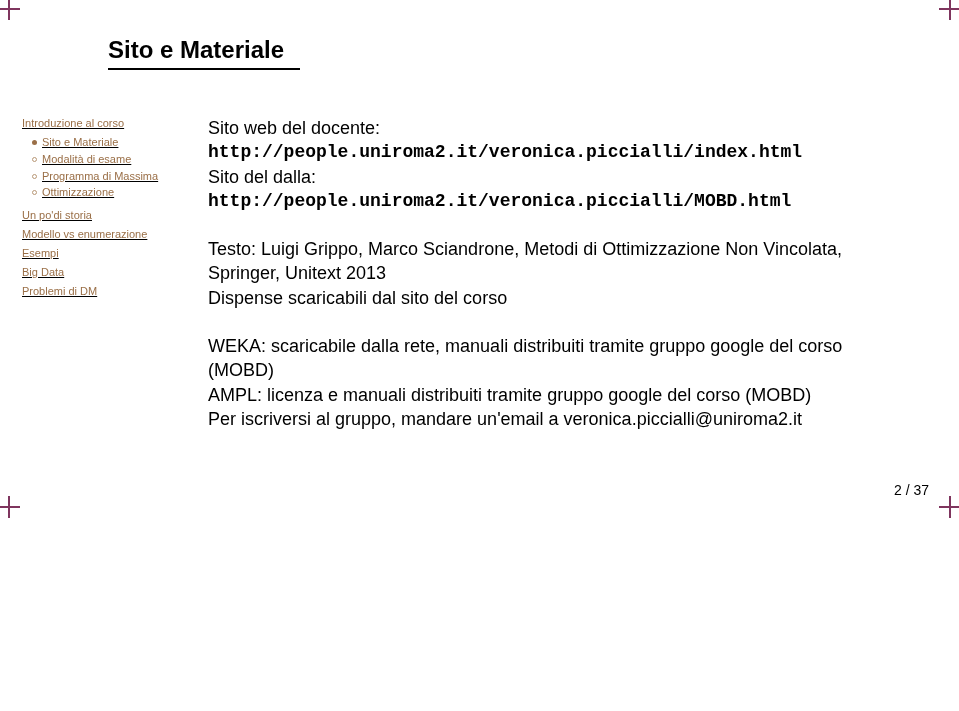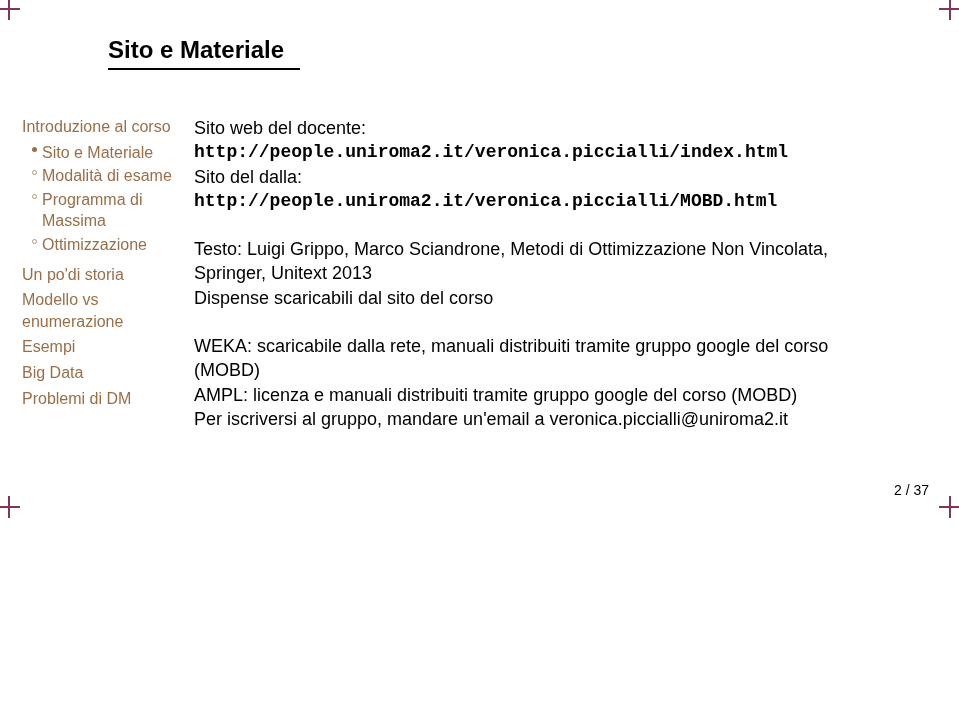--- a/index.html
+++ b/index.html
@@ -56,22 +56,23 @@
     background: #000000;
     margin-top: 4px;
     width: 192px;
   }
 
   .sidebar {
     position: absolute;
     left: 22px;
     top: 116px;
     width: 150px;
-    font-size: 16px;
+    font-size: 11px;
     line-height: 1.35;
+    text-decoration: underline;
   }
   .nav-item {
     display: block;
     color: #9a6f47;
     margin-bottom: 4px;
   }
   .nav-sub {
     color: #9a6f47;
     margin-left: 10px;
     display: flex;
@@ -85,21 +86,21 @@
     margin-top: 5px;
     margin-right: 5px;
     flex-shrink: 0;
   }
   .bullet-active { background: #9a6f47; }
   .bullet-inactive { border: 1px solid #b89776; background: transparent; width:4px; height:4px;}
   .nav-group-gap { height: 6px; }
 
   .content {
     position: absolute;
-    left: 194px;
+    left: 208px;
     top: 116px;
     width: 700px;
     font-size: 18px;
     line-height: 1.35;
     color: #000000;
   }
   .content .block { margin-bottom: 24px; }
   .content .tt {
     font-family: "Courier New", Courier, monospace;
     font-size: 18px;

